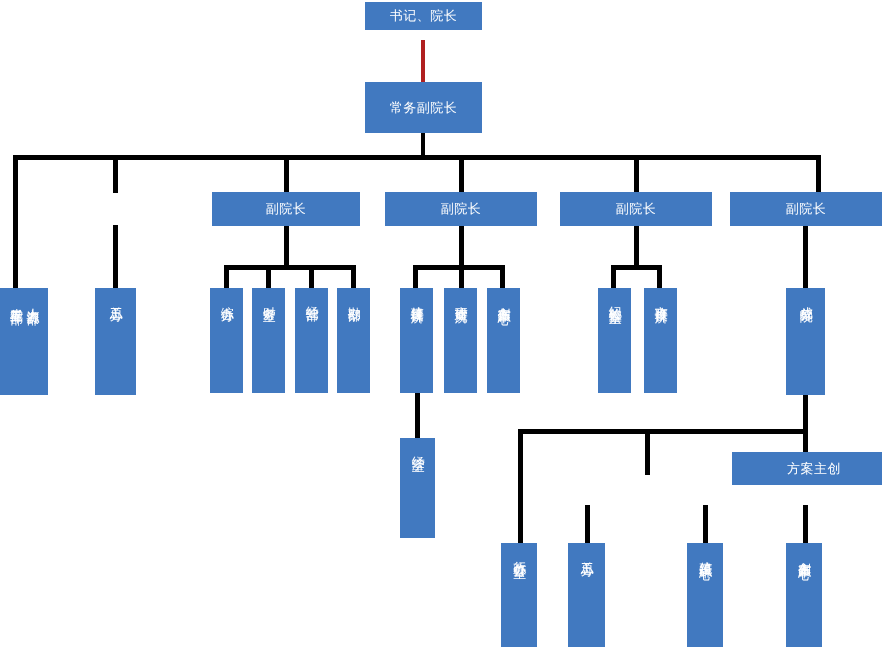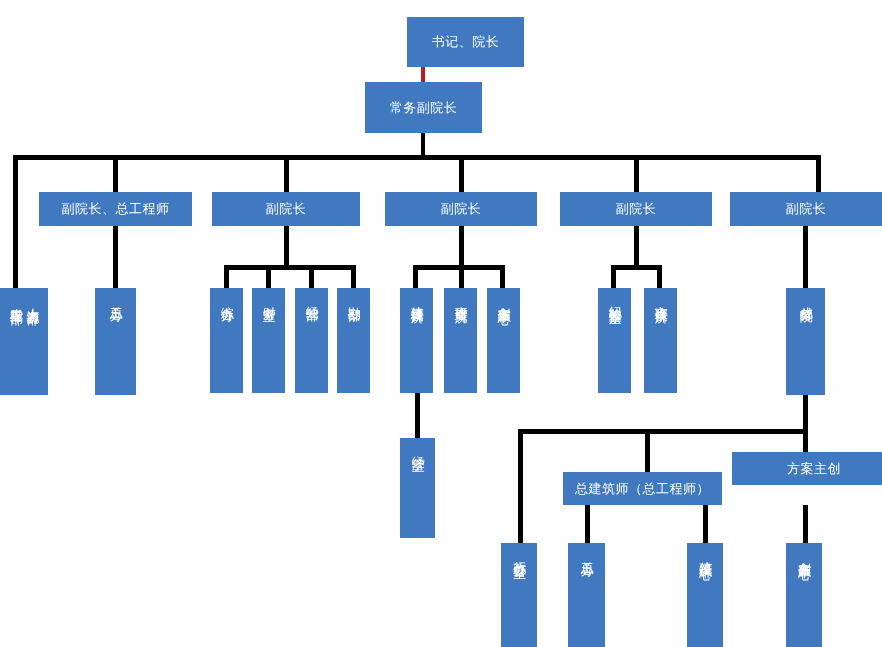--- a/index.html
+++ b/index.html
@@ -112,31 +112,28 @@
   <div class="ln" style="left:518px;top:429px;width:290px;height:5px;"></div>
   <div class="ln" style="left:518px;top:429px;width:5px;height:116px;"></div>
   <div class="ln" style="left:645px;top:429px;width:5px;height:46px;"></div>
   <div class="ln" style="left:803px;top:429px;width:5px;height:46px;"></div>
 
   <div class="ln" style="left:585px;top:505px;width:5px;height:40px;"></div>
   <div class="ln" style="left:703px;top:505px;width:5px;height:40px;"></div>
 
   <div class="ln" style="left:803px;top:505px;width:5px;height:40px;"></div>
 
-  <div class="node" style="left:365px;top:17px;width:117px;height:50px;margin-left:42px;">
+  <div class="node" style="left:365px;top:2px;width:117px;height:28px;">
     <span class="lbl">书记、院长</span>
   </div>
 
   <div class="node" style="left:365px;top:82px;width:117px;height:51px;">
     <span class="lbl">常务副院长</span>
   </div>
 
-  <div class="node" style="left:39px;top:192px;width:153px;height:34px;">
-    <span class="lbl">副院长、总工程师</span>
-  </div>
   <div class="node" style="left:212px;top:192px;width:148px;height:34px;">
     <span class="lbl">副院长</span>
   </div>
   <div class="node" style="left:385px;top:192px;width:152px;height:34px;">
     <span class="lbl">副院长</span>
   </div>
   <div class="node" style="left:560px;top:192px;width:152px;height:34px;">
     <span class="lbl">副院长</span>
   </div>
   <div class="node" style="left:730px;top:192px;width:152px;height:34px;">
@@ -185,23 +182,20 @@
   </div>
 
   <div class="node vert" style="left:786px;top:288px;width:39px;height:107px;">
     <span class="lbl">成都分院</span>
   </div>
 
   <div class="node vert" style="left:400px;top:438px;width:35px;height:100px;">
     <span class="lbl">经济室</span>
   </div>
 
-  <div class="node" style="left:563px;top:472px;width:159px;height:33px;">
-    <span class="lbl">总建筑师（总工程师）</span>
-  </div>
   <div class="node" style="left:732px;top:452px;width:164px;height:33px;">
     <span class="lbl">方案主创</span>
   </div>
 
   <div class="node vert" style="left:501px;top:543px;width:36px;height:104px;">
     <span class="lbl">行政办公室</span>
   </div>
   <div class="node vert spaced" style="left:568px;top:543px;width:37px;height:104px;">
     <span class="lbl">总工办</span>
   </div>

